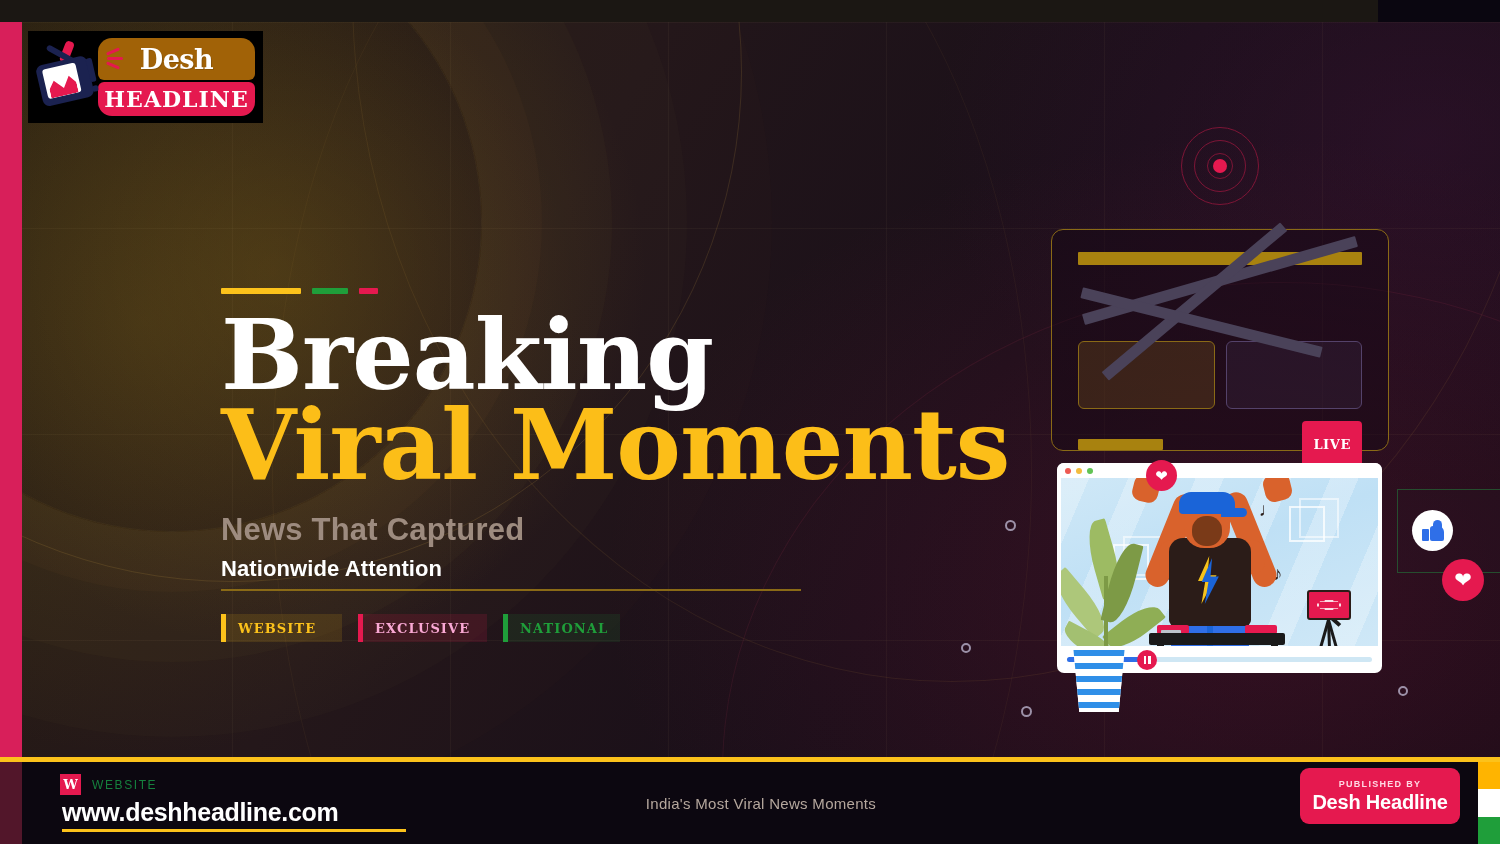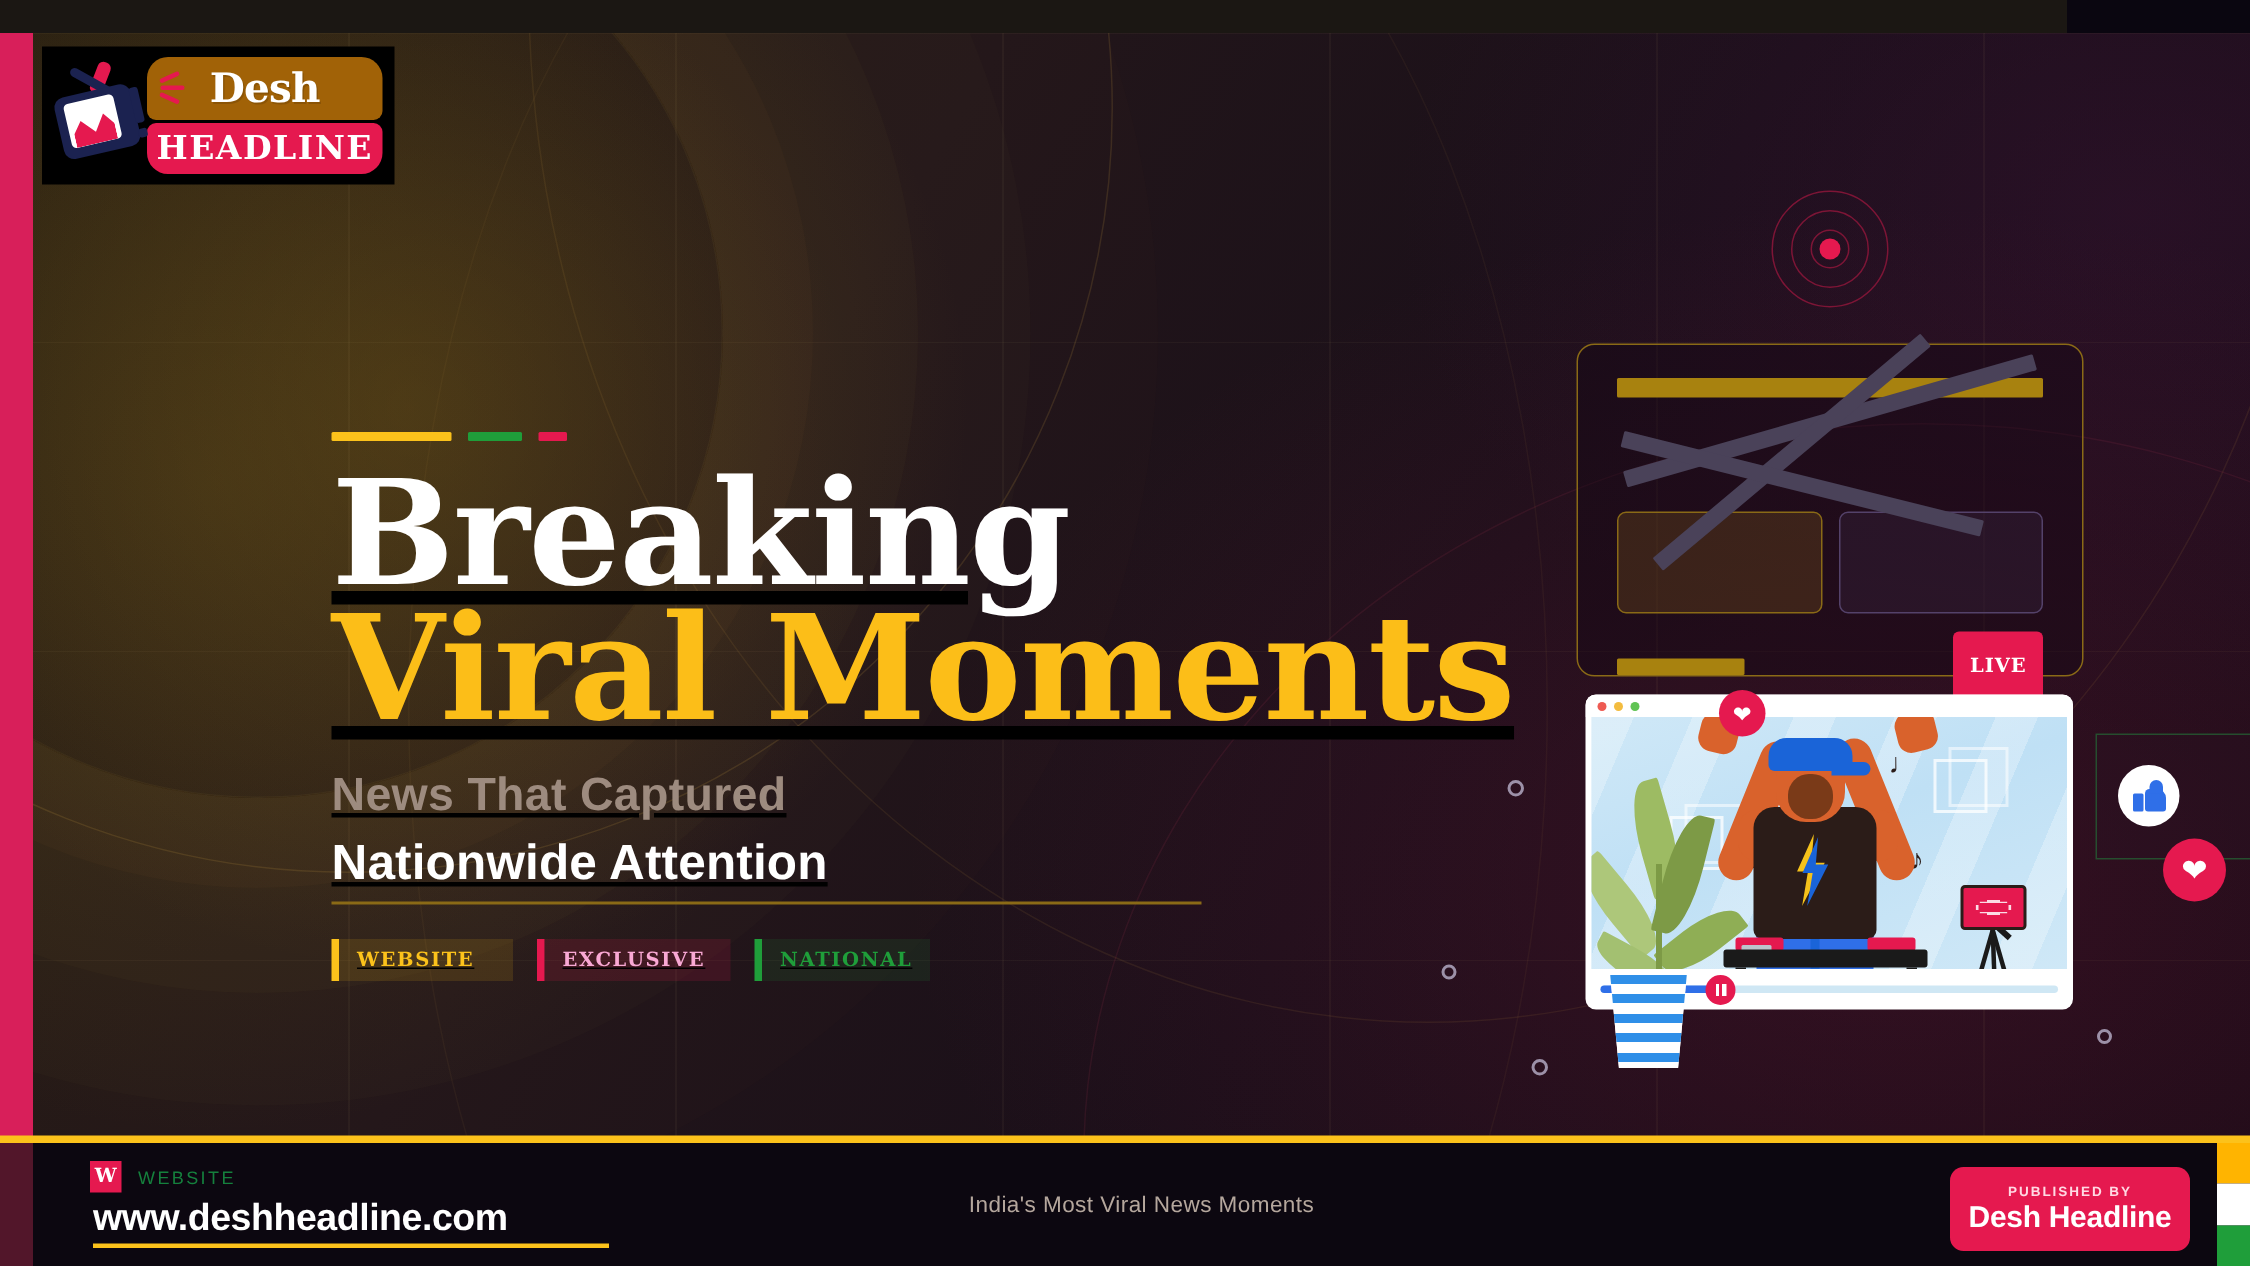--- a/index.html
+++ b/index.html
@@ -75,34 +75,34 @@
                  align-items:center; justify-content:center; position:relative; }
   .logo .w-top span { font-family:"DejaVu Serif", serif; font-weight:bold; font-size:27px; color:#fff;
                       letter-spacing:-0.5px; text-shadow:1px 1px 0 #00000022; }
   .logo .w-top .spark { position:absolute; left:8px; top:10px; width:18px; height:20px; }
   .logo .w-top .spark b { position:absolute; background:#e5194f; height:3px; border-radius:2px; display:block; }
   .logo .w-bot { background:#e5194f; border-radius:6px 6px 14px 14px; height:34px; display:flex;
                  align-items:center; justify-content:center; }
   .logo .w-bot span { font-family:"DejaVu Serif", serif; font-weight:bold; font-size:22px; color:#fff; letter-spacing:1px; }
 
   
-  .headline { position:absolute; left:221px; top:288px; width:860px; z-index:20;text-decoration:underline; }
+  .headline { position:absolute; left:221px; top:288px; width:860px; z-index:20; }
   .dashes { display:flex; align-items:center; gap:11px; margin-bottom:14px; }
   .dashes i { display:block; height:6px; border-radius:1px; }
   .dash-1 { width:80px; background:#fcc21b; }
   .dash-2 { width:36px; background:#1f9e3a; }
   .dash-3 { width:19px; background:#e5194f; }
 
   .h-main { font-family:"DejaVu Serif", serif; font-weight:bold; line-height:0.97;
             font-size:97px; letter-spacing:-1px; }
   .h-line1 { color:#ffffff; display:block; }
   .h-line2 { color:#fcbe18; display:block; white-space:nowrap; margin-top:-4px; }
 
   .sub-1 { margin-top:20px; font-size:31px; font-weight:bold; color:#9d8b7f; letter-spacing:0.2px; }
-  .sub-2 { margin-top:8px; font-size:33px; font-weight:bold; color:#ffffff; letter-spacing:0.1px; }
+  .sub-2 { margin-top:8px; font-size:22px; font-weight:bold; color:#ffffff; letter-spacing:0.1px; }
   .sub-rule { margin-top:7px; width:580px; height:2px; background:#8a6a16; }
 
   
   .tags { display:flex; gap:16px; margin-top:23px; }
   .tag { display:flex; align-items:stretch; height:28px; }
   .tag .bar { width:5px; }
   .tag .body { padding:0 14px 0 12px; display:flex; align-items:center;
                font-size:13px; font-weight:bold; letter-spacing:1.1px;
                font-family:"DejaVu Serif", serif; }
   .tag-trending .bar { background:#fcc21b; } .tag-trending .body { background:rgba(252,194,27,0.13); color:#fcc21b; width:116px; }
@@ -239,21 +239,21 @@
   .web .wbadge { width:21px; height:21px; background:#e5194f; color:#fff; font-size:13px; font-weight:bold;
                  display:flex; align-items:center; justify-content:center; font-family:"DejaVu Serif", serif; }
   .web .wlabel { color:#15803d; font-size:12px; letter-spacing:1.6px; }
   .web .wurl { color:#fff; font-size:25px; font-weight:bold; letter-spacing:-0.3px; margin-top:3px; margin-left:2px; }
   .web .wrule { width:344px; height:3px; background:#fcc21b; margin-top:2px; margin-left:2px; }
 
   .tagline { position:absolute; left:0; top:0; width:1478px; height:82px;
              display:flex; align-items:center; justify-content:center;
              color:#b5a79d; font-size:15px; letter-spacing:0.3px; pointer-events:none; }
 
-  .pub { position:absolute; left:1278px; top:16px; width:160px; height:56px; background:#e5194f;
+  .pub { position:absolute; left:1278px; top:6px; width:160px; height:56px; background:#e5194f;
          border-radius:9px; display:flex; flex-direction:column; align-items:center; justify-content:center; }
   .pub .p1 { color:#ffd9e3; font-size:9px; letter-spacing:1.3px; font-weight:bold; }
   .pub .p2 { color:#fff; font-size:20px; font-weight:bold; margin-top:2px; letter-spacing:-0.2px; }
 
   .tricolor { position:absolute; left:1456px; top:0; width:22px; height:82px; z-index:33; }
   .tricolor i { display:block; width:22px; height:27.33px; }
   .tricolor .c1 { background:#ffb400; } .tricolor .c2 { background:#ffffff; } .tricolor .c3 { background:#1f9e3a; }
 </style>
 </head>
 <body>

